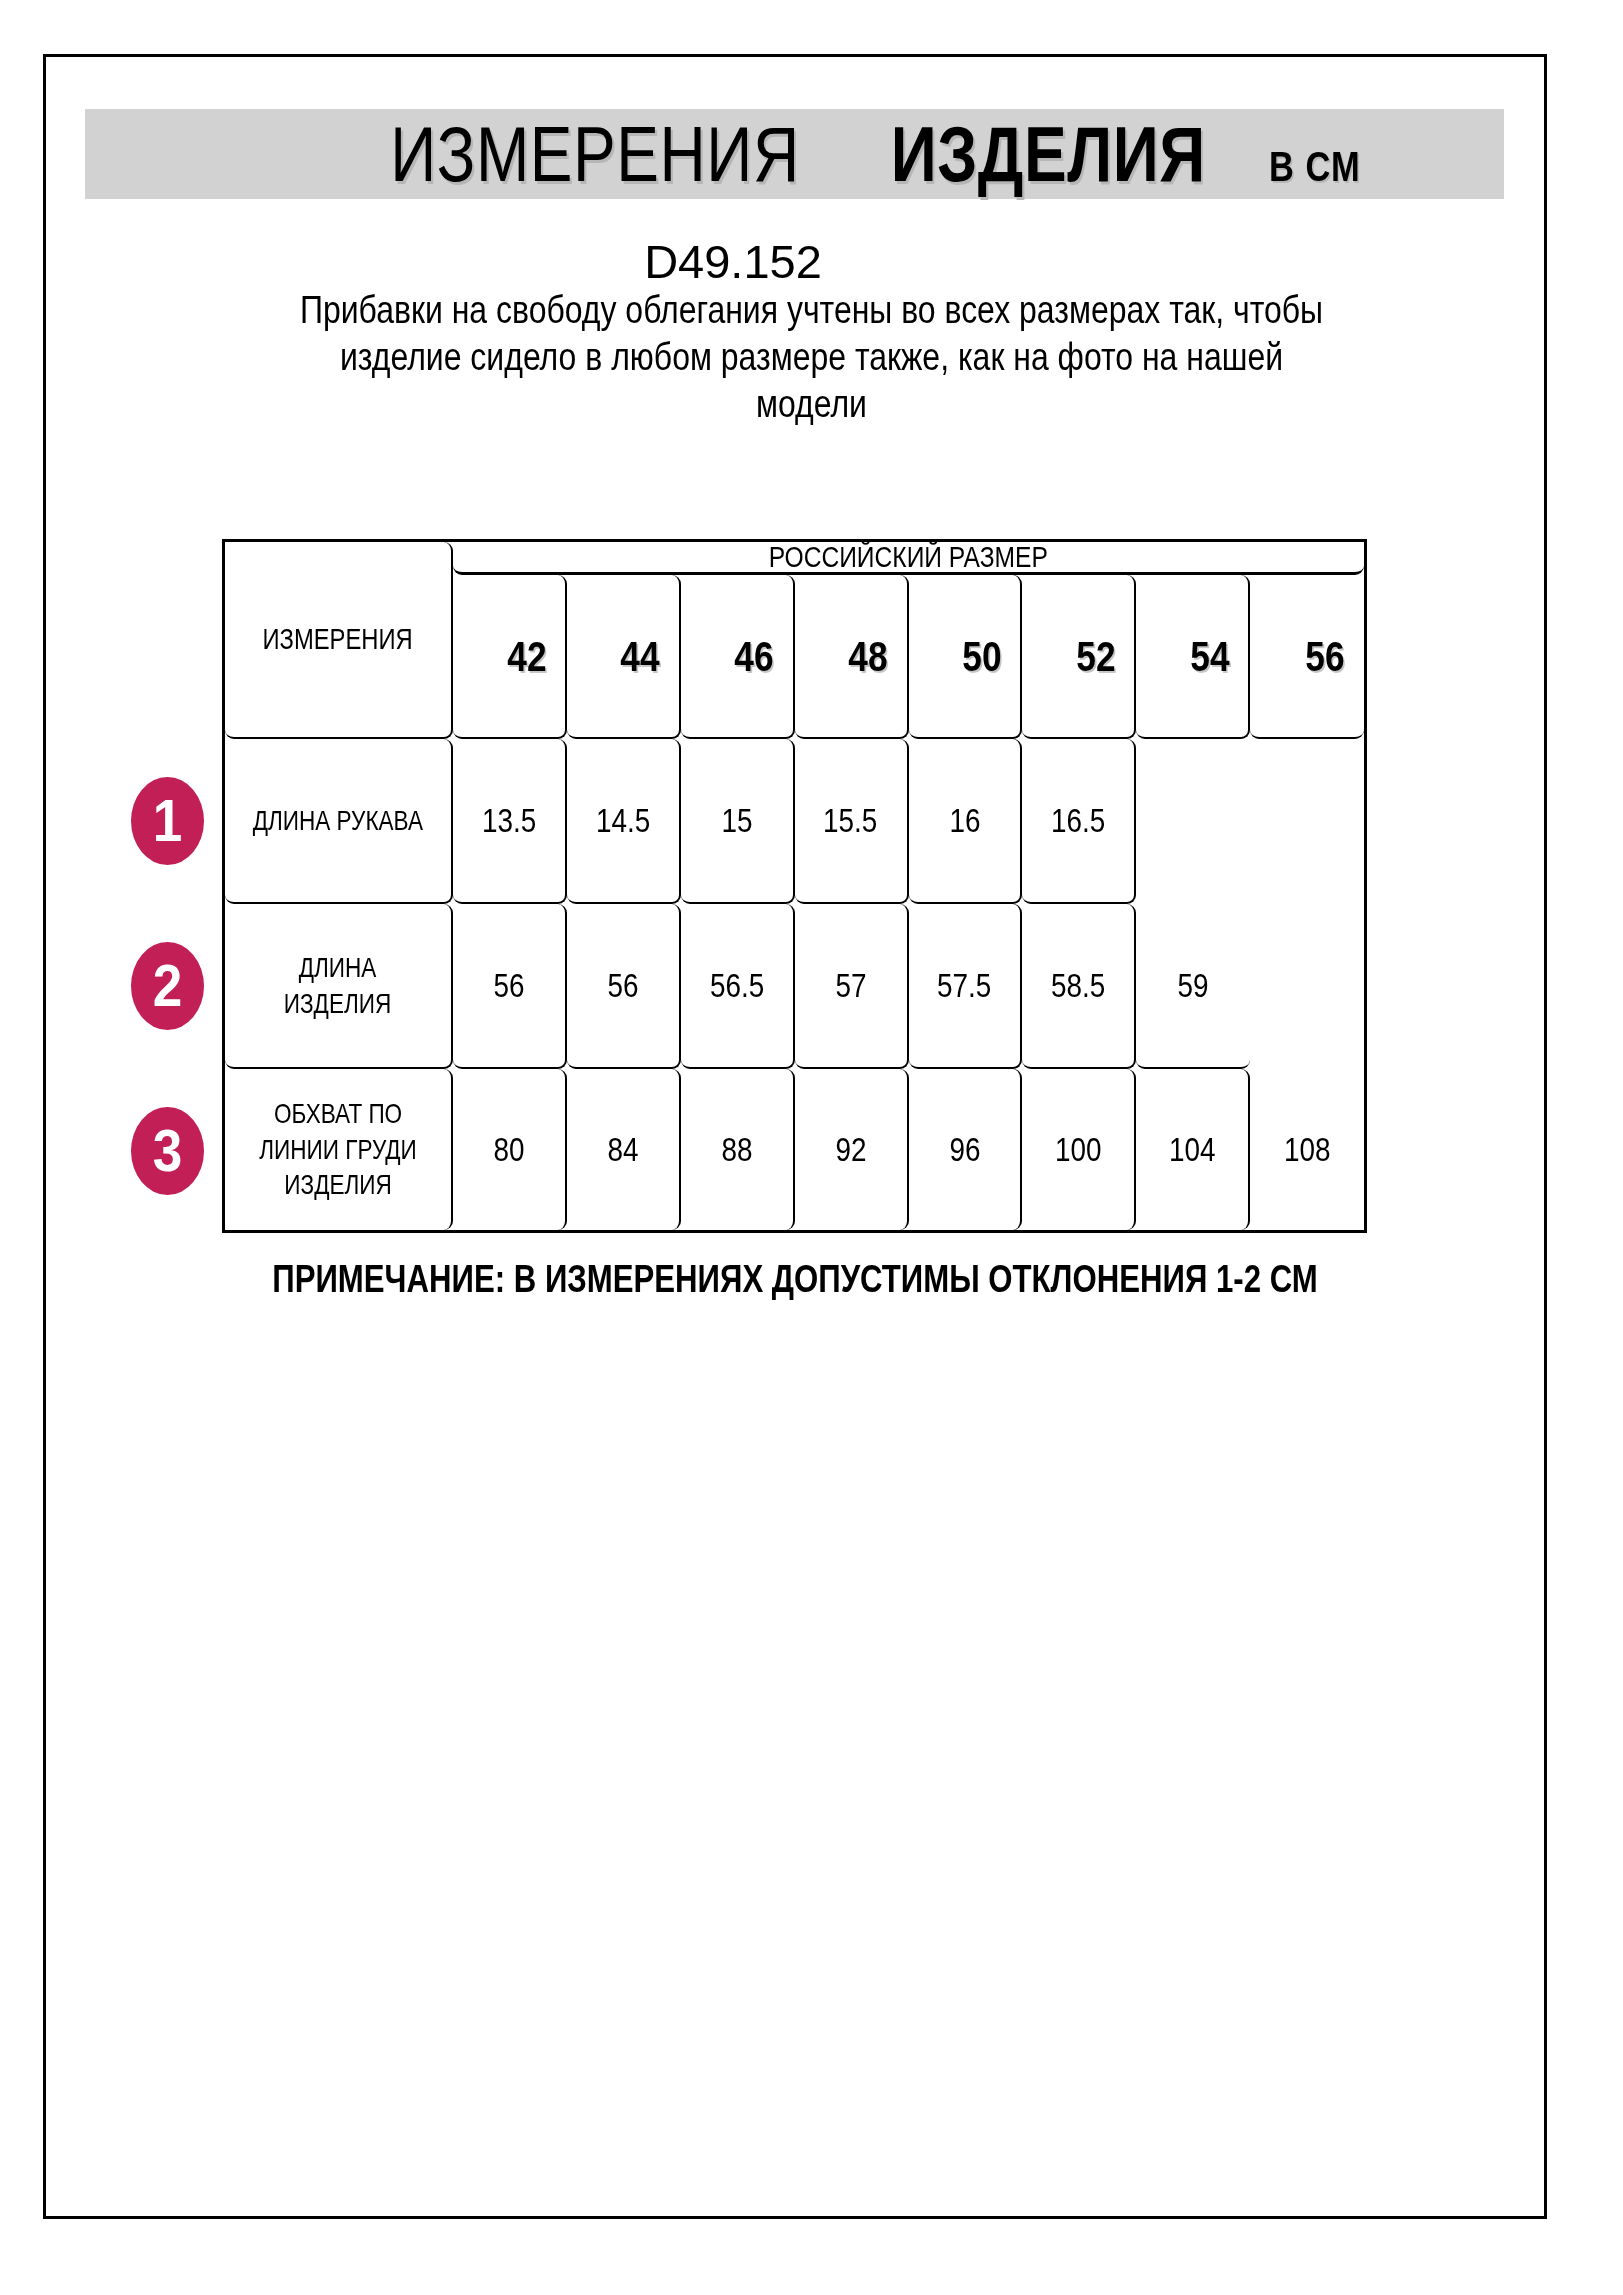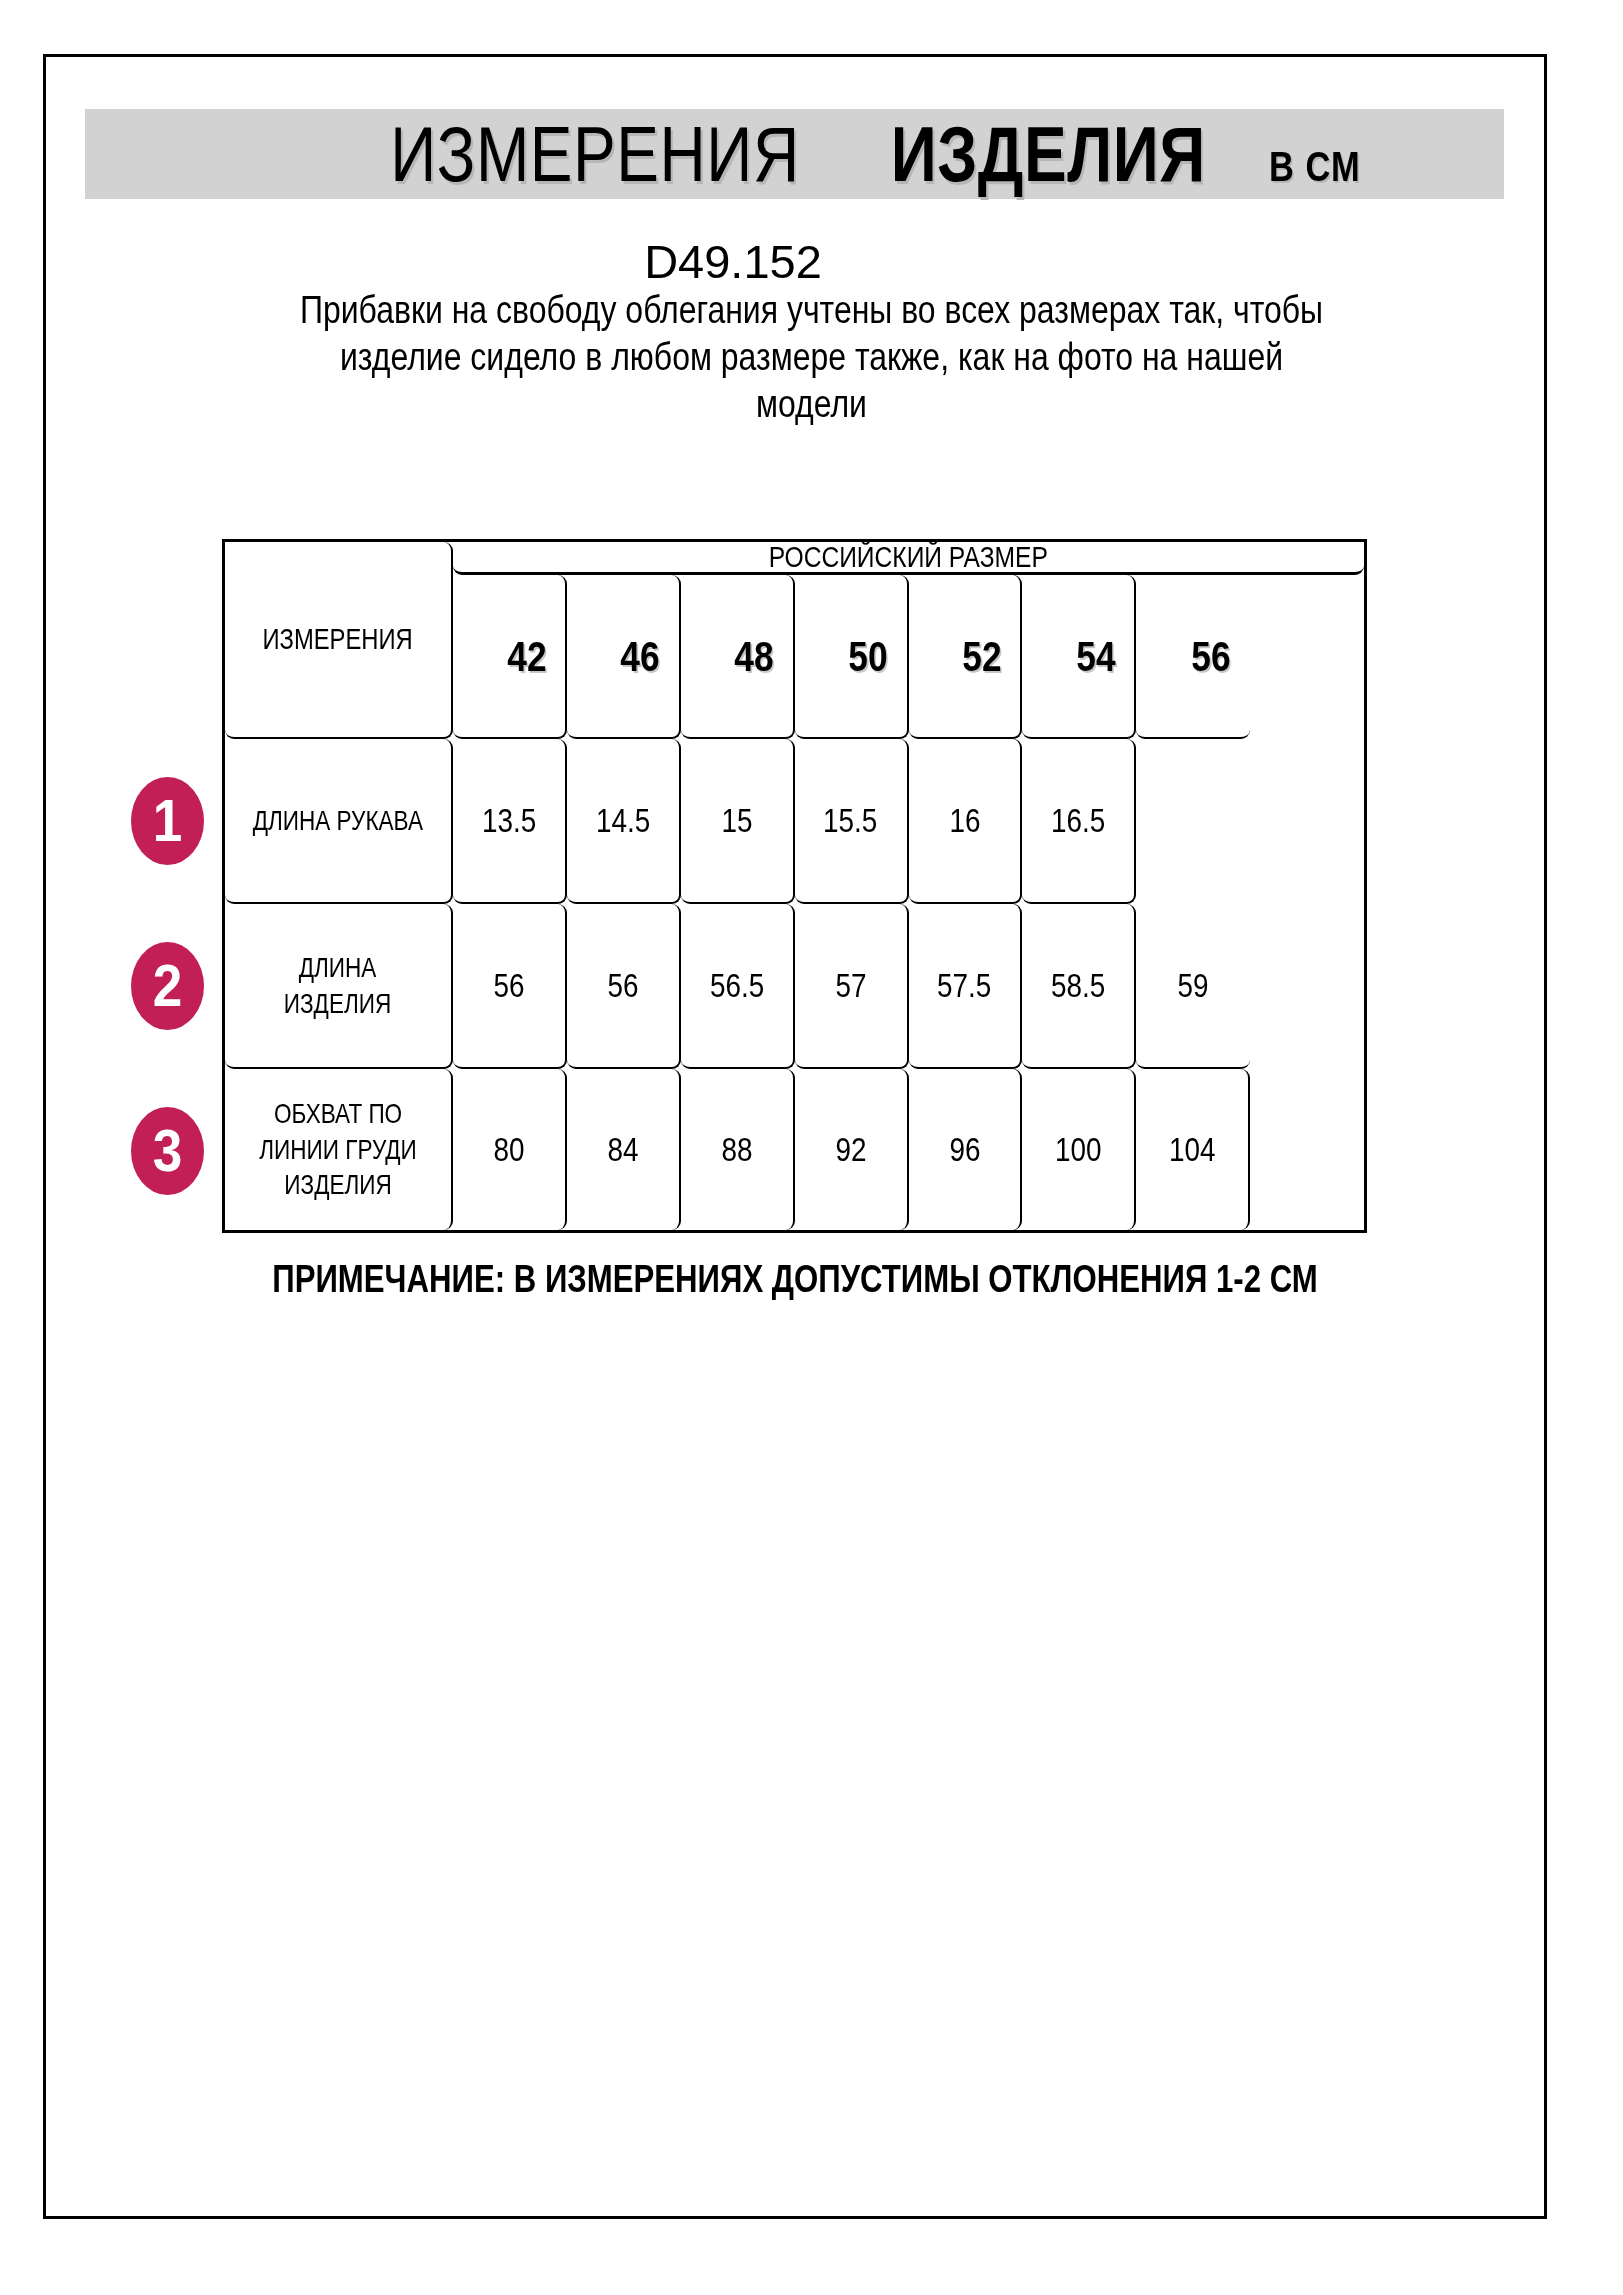--- a/index.html
+++ b/index.html
@@ -193,20 +193,23 @@
     <span class="cond">ИЗМЕРЕНИЯ</span>
   </div>
   <div class="cell group-header-cell">
     <span class="cond">РОССИЙСКИЙ РАЗМЕР</span>
   </div>
 
   <div class="cell size-header-cell br bb">
       <span class="cond">42</span>
     </div>
   <div class="cell size-header-cell br bb">
+      <span class="cond">44</span>
+    </div>
+  <div class="cell size-header-cell br bb">
       <span class="cond">46</span>
     </div>
   <div class="cell size-header-cell br bb">
       <span class="cond">48</span>
     </div>
   <div class="cell size-header-cell br bb">
       <span class="cond">50</span>
     </div>
   <div class="cell size-header-cell br bb">
       <span class="cond">52</span>
@@ -285,20 +288,23 @@
     </div>
   <div class="cell value-cell br">
       <span class="cond">96</span>
     </div>
   <div class="cell value-cell br">
       <span class="cond">100</span>
     </div>
   <div class="cell value-cell br">
       <span class="cond">104</span>
     </div>
+  <div class="cell value-cell">
+      <span class="cond">108</span>
+    </div>
 </div>
 
 <div class="badge badge-1">
     <span class="digit">1</span>
   </div>
 <div class="badge badge-2">
     <span class="digit">2</span>
   </div>
 <div class="badge badge-3">
     <span class="digit">3</span>

